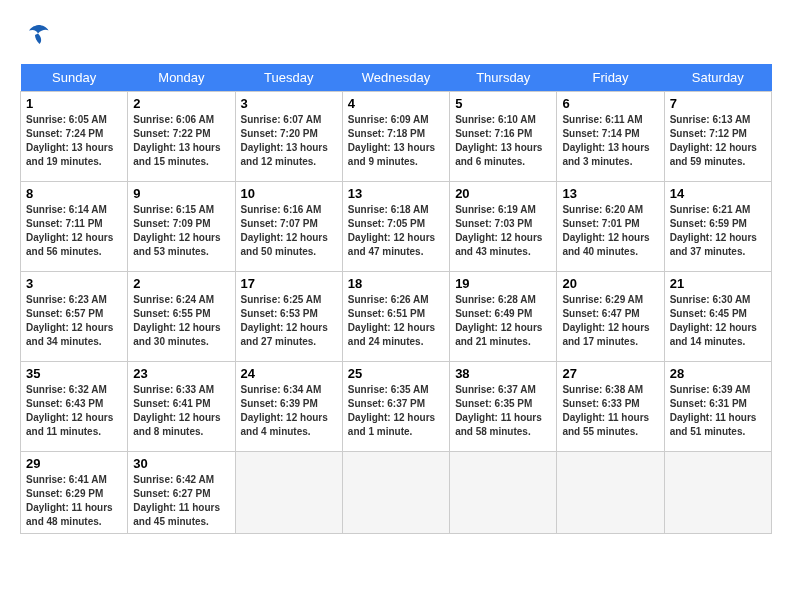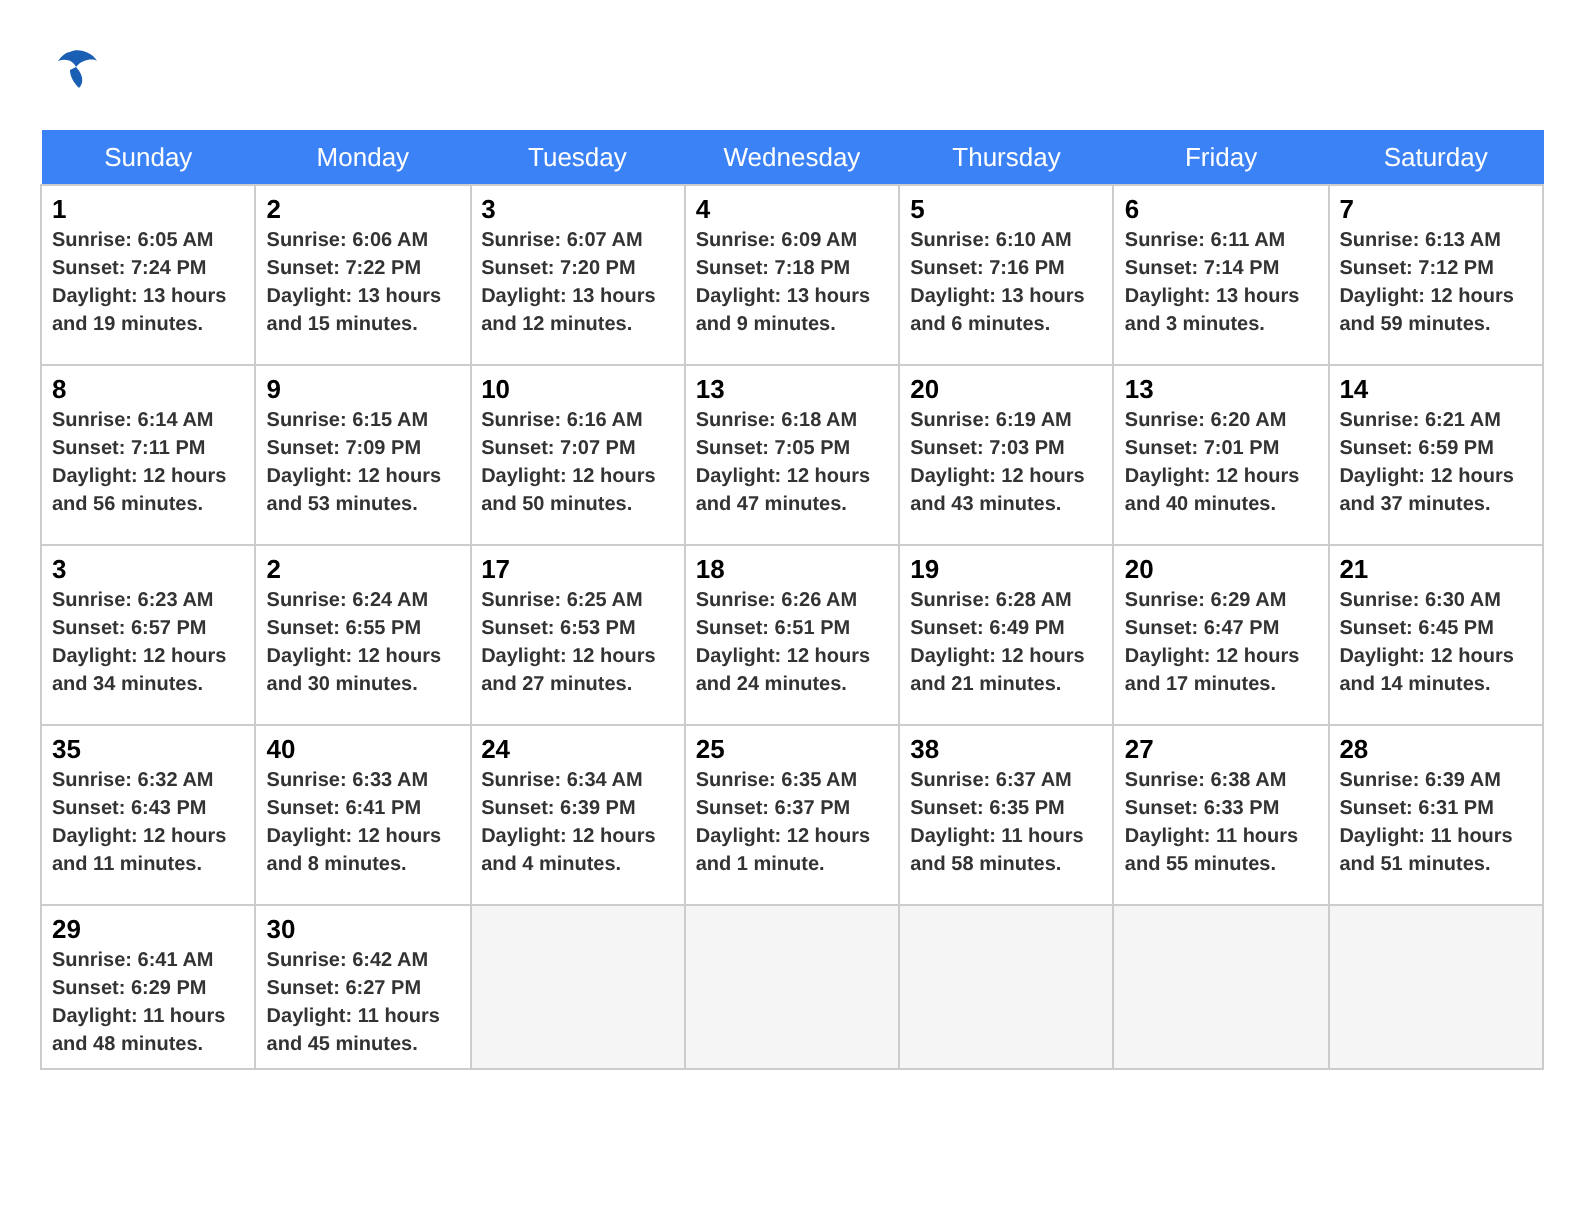--- a/index.html
+++ b/index.html
@@ -293,21 +293,21 @@
       <tr>
         <td>
           <div class="day-number">35</div>
         <div class="day-info">
           Sunrise: 6:32 AM<br>
           Sunset: 6:43 PM<br>
           Daylight: 12 hours and 11 minutes.
         </div>
         </td>
         <td>
-          <div class="day-number">40</div>
+          <div class="day-number">23</div>
         <div class="day-info">
           Sunrise: 6:33 AM<br>
           Sunset: 6:41 PM<br>
           Daylight: 12 hours and 8 minutes.
         </div>
         </td>
         <td>
           <div class="day-number">24</div>
         <div class="day-info">
           Sunrise: 6:34 AM<br>

